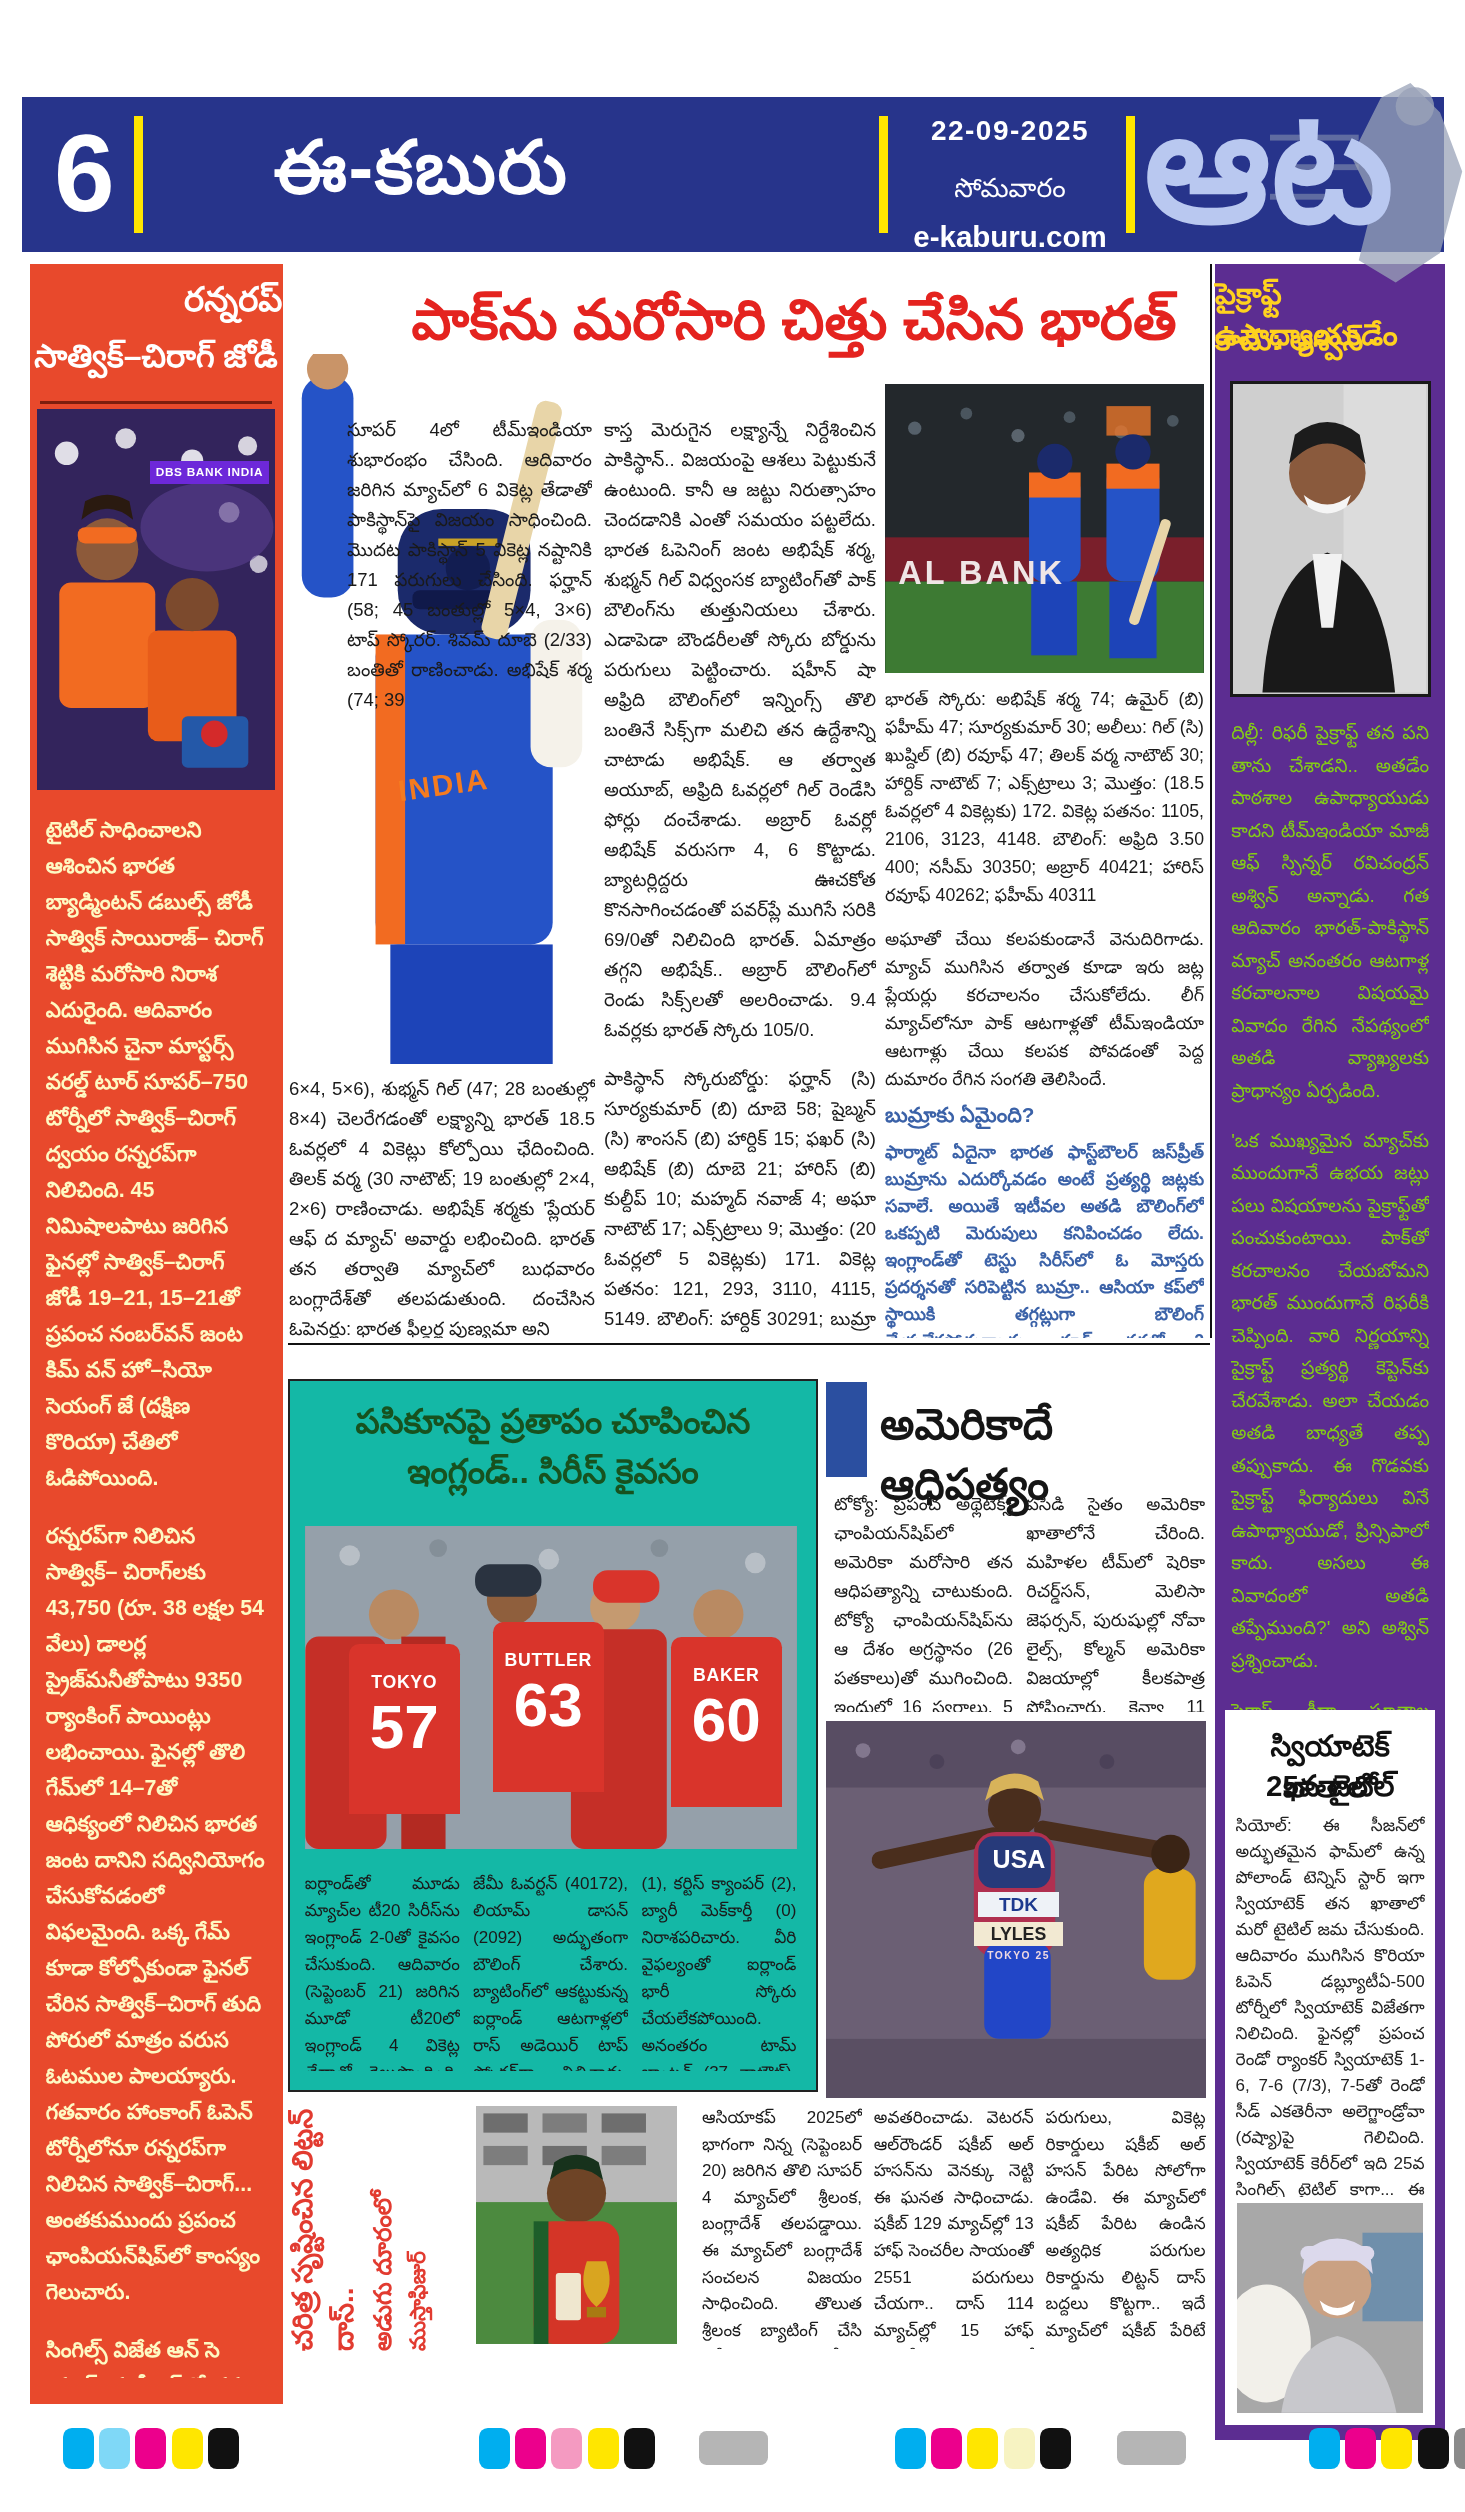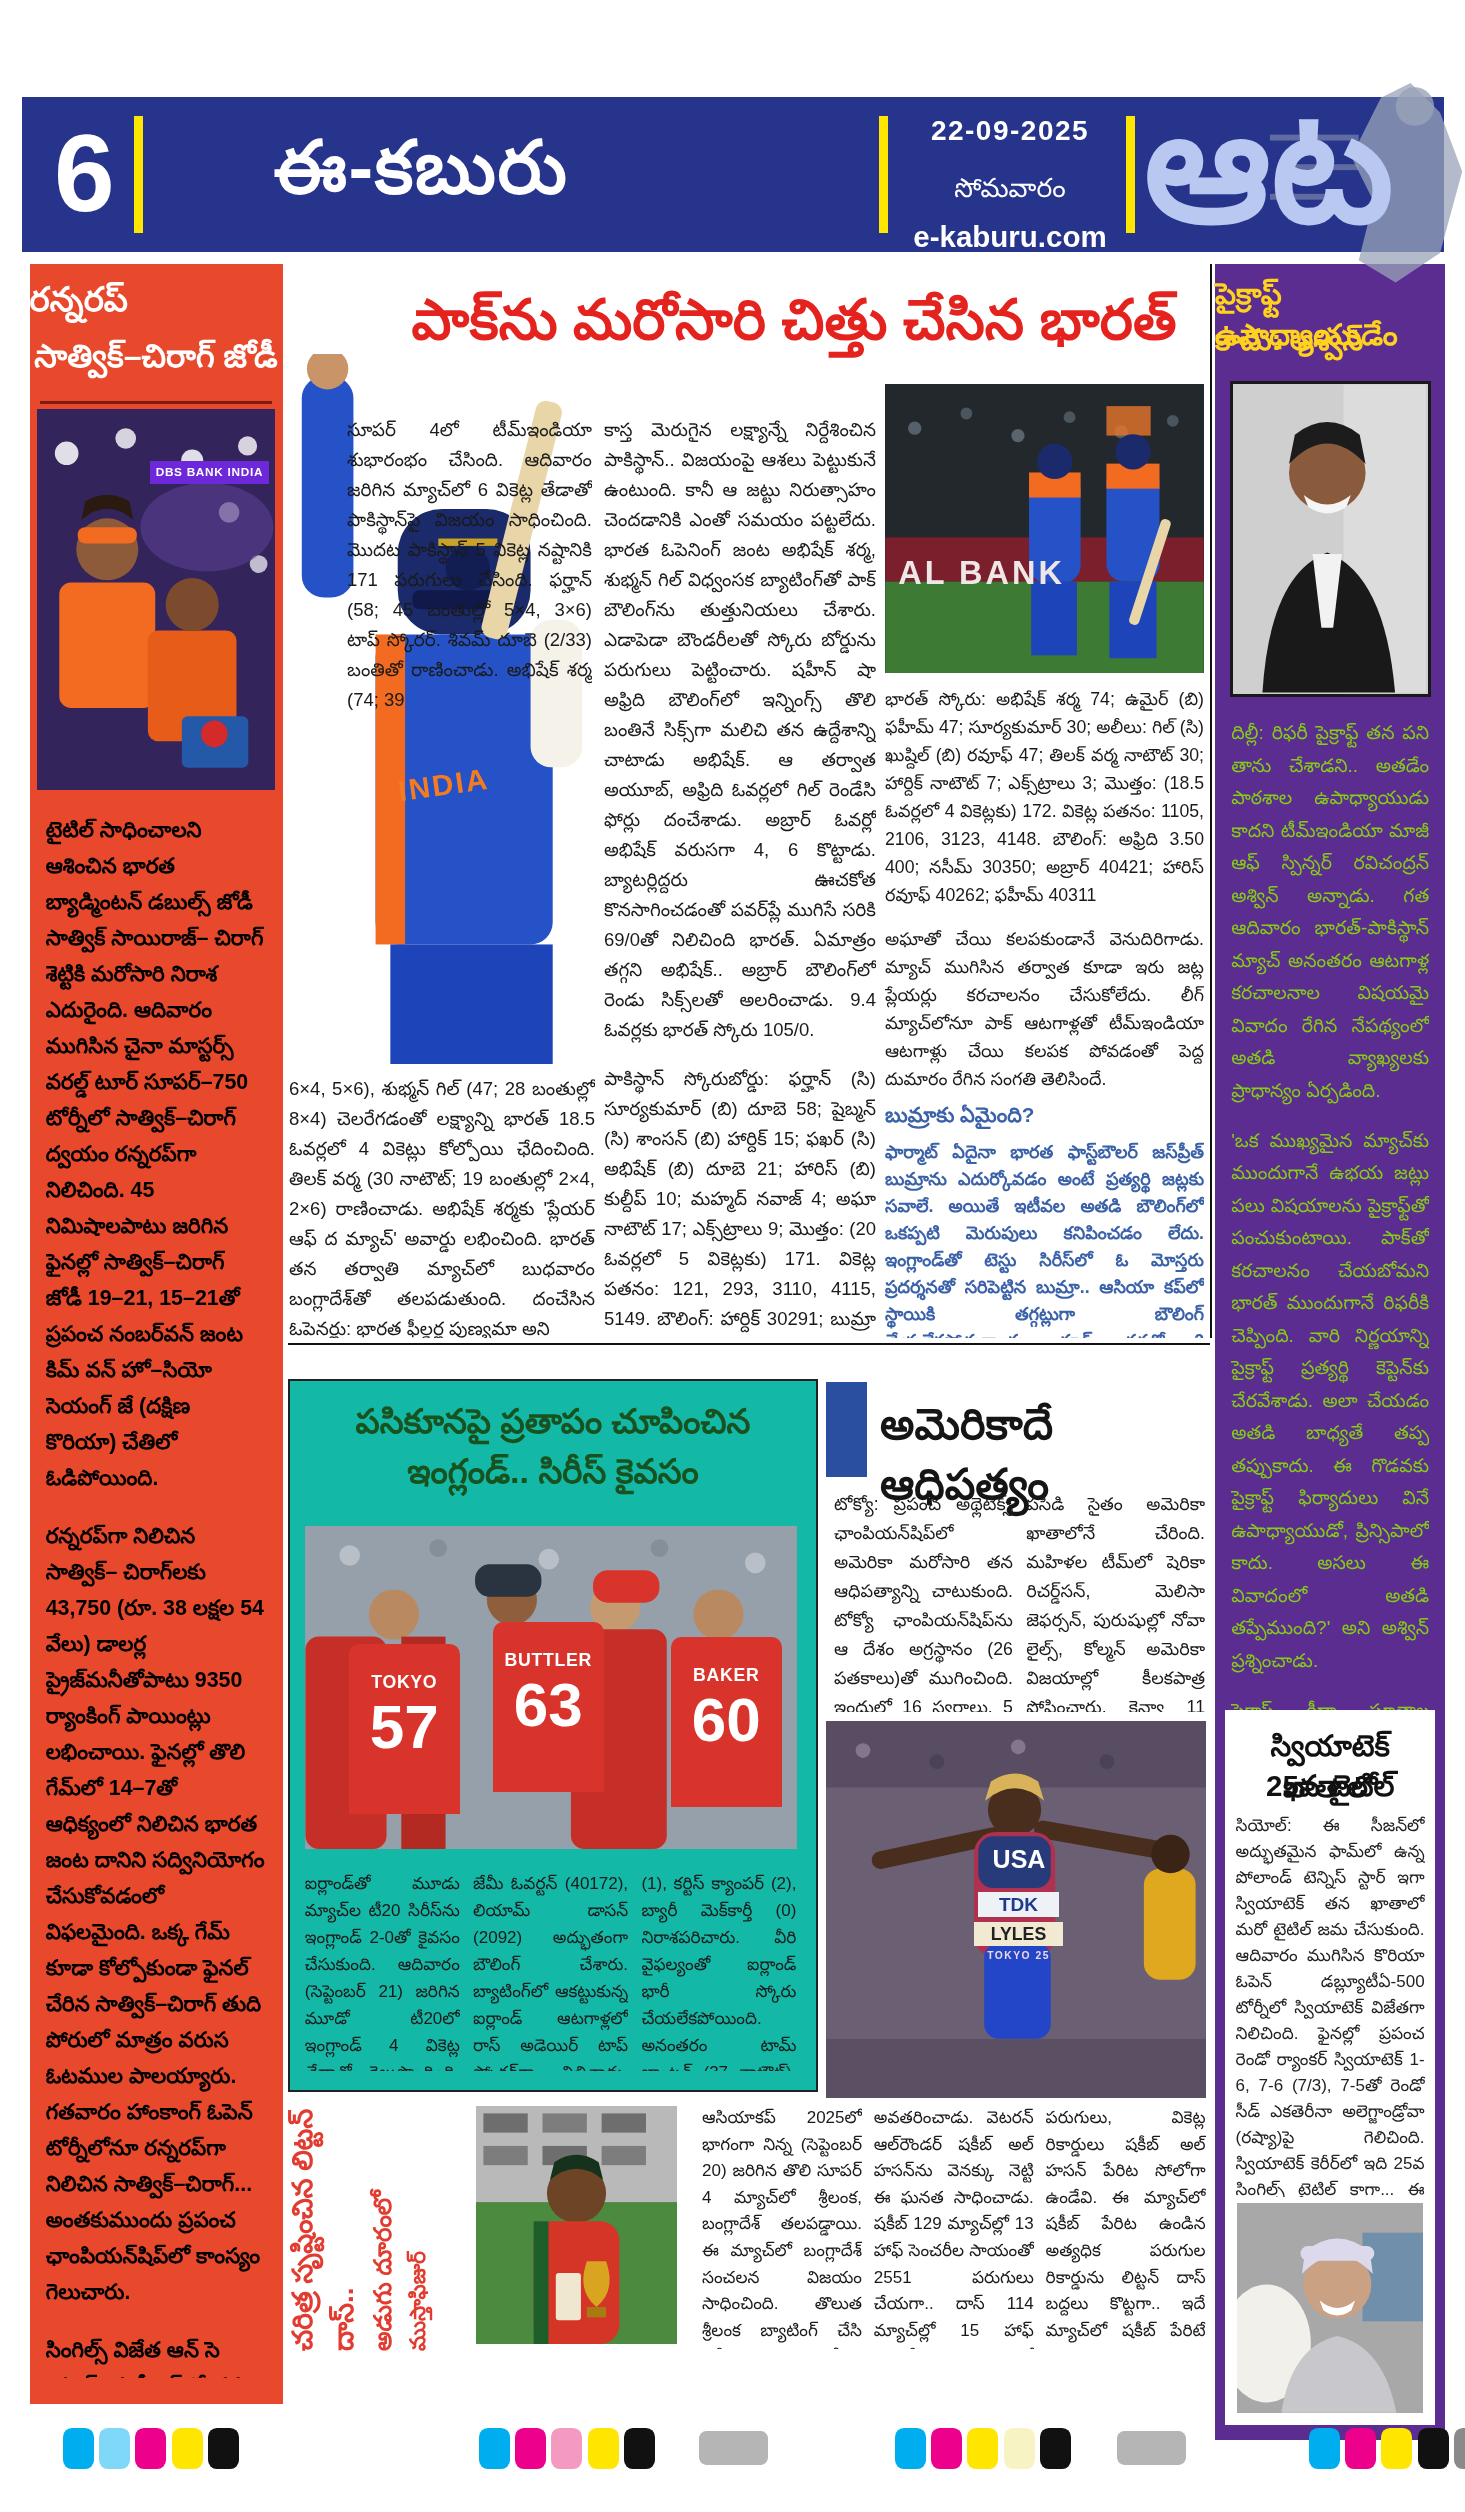--- a/index.html
+++ b/index.html
@@ -16,25 +16,25 @@
   .masthead{left:148px;top:28px;width:502px;text-align:center;font-size:74px;font-weight:800;color:#fff;letter-spacing:1.5px;}
   .datebox{left:877px;top:17.7px;width:222px;text-align:center;color:#fff;}
   .datebox .d1{font-size:28px;font-weight:bold;letter-spacing:1.5px;}
   .datebox .d2{font-size:26.6px;margin-top:26px;}
   .datebox .d3{font-size:29.5px;font-weight:bold;margin-top:10.3px;}
   .aata{left:1122px;top:-22px;font-size:159px;font-weight:800;color:#b9c8f0;z-index:2;}
   .runner{left:1248px;top:-29.5px;z-index:1;}
 
   
   .red-col{left:29.5px;top:264px;width:253px;height:2140px;background:#e8492c;}
-  .red-kicker{left:0;top:16.2px;width:100%;text-align:left;font-size:34px;font-weight:800;color:#fff;}
+  .red-kicker{left:0;top:16.2px;width:100%;text-align:right;font-size:34px;font-weight:800;color:#fff;}
   .red-title{left:0;top:74px;width:100%;text-align:center;font-size:32px;font-weight:800;color:#fff;}
   .red-rule{left:10.3px;top:137px;width:232px;height:3px;background:#7e1d0e;}
   .badminton-photo{left:7.4px;top:145px;width:238px;height:381px;background:#33245c;}
-  .red-body{left:16.2px;top:548px;width:220px;height:1566px;color:#000000;font-size:21.4px;line-height:36px;font-weight:600;}
+  .red-body{left:16.2px;top:548px;width:220px;height:1566px;color:#fef9c3;font-size:21.4px;line-height:36px;font-weight:600;}
   .red-body p{margin:0 0 22px 0;}
   .brand-chip{right:5.9px;top:52px;background:#6d28d9;color:#fff;font-size:11.8px;font-weight:bold;padding:4.4px 5.9px;letter-spacing:0.7px;}
 
   
   .main-headline{left:399px;top:287px;width:790px;text-align:center;font-size:56px;font-weight:800;color:#e4231f;z-index:4;}
   .batsman-photo{left:287px;top:354px;width:310px;height:710px;background:#fff;}
   .jersey-india{left:111px;top:414px;color:#f47b20;font-size:29.5px;font-weight:800;transform:rotate(-8deg);letter-spacing:2.2px;}
   .main-col1a{left:347px;top:415px;width:245px;height:295px;font-size:18.5px;line-height:30px;z-index:3;}
   .main-col1b{left:289px;top:1074px;width:306px;height:264px;font-size:18.5px;line-height:30px;}
   .main-col2{left:604px;top:415px;width:272px;height:923px;font-size:18.5px;line-height:30px;}

